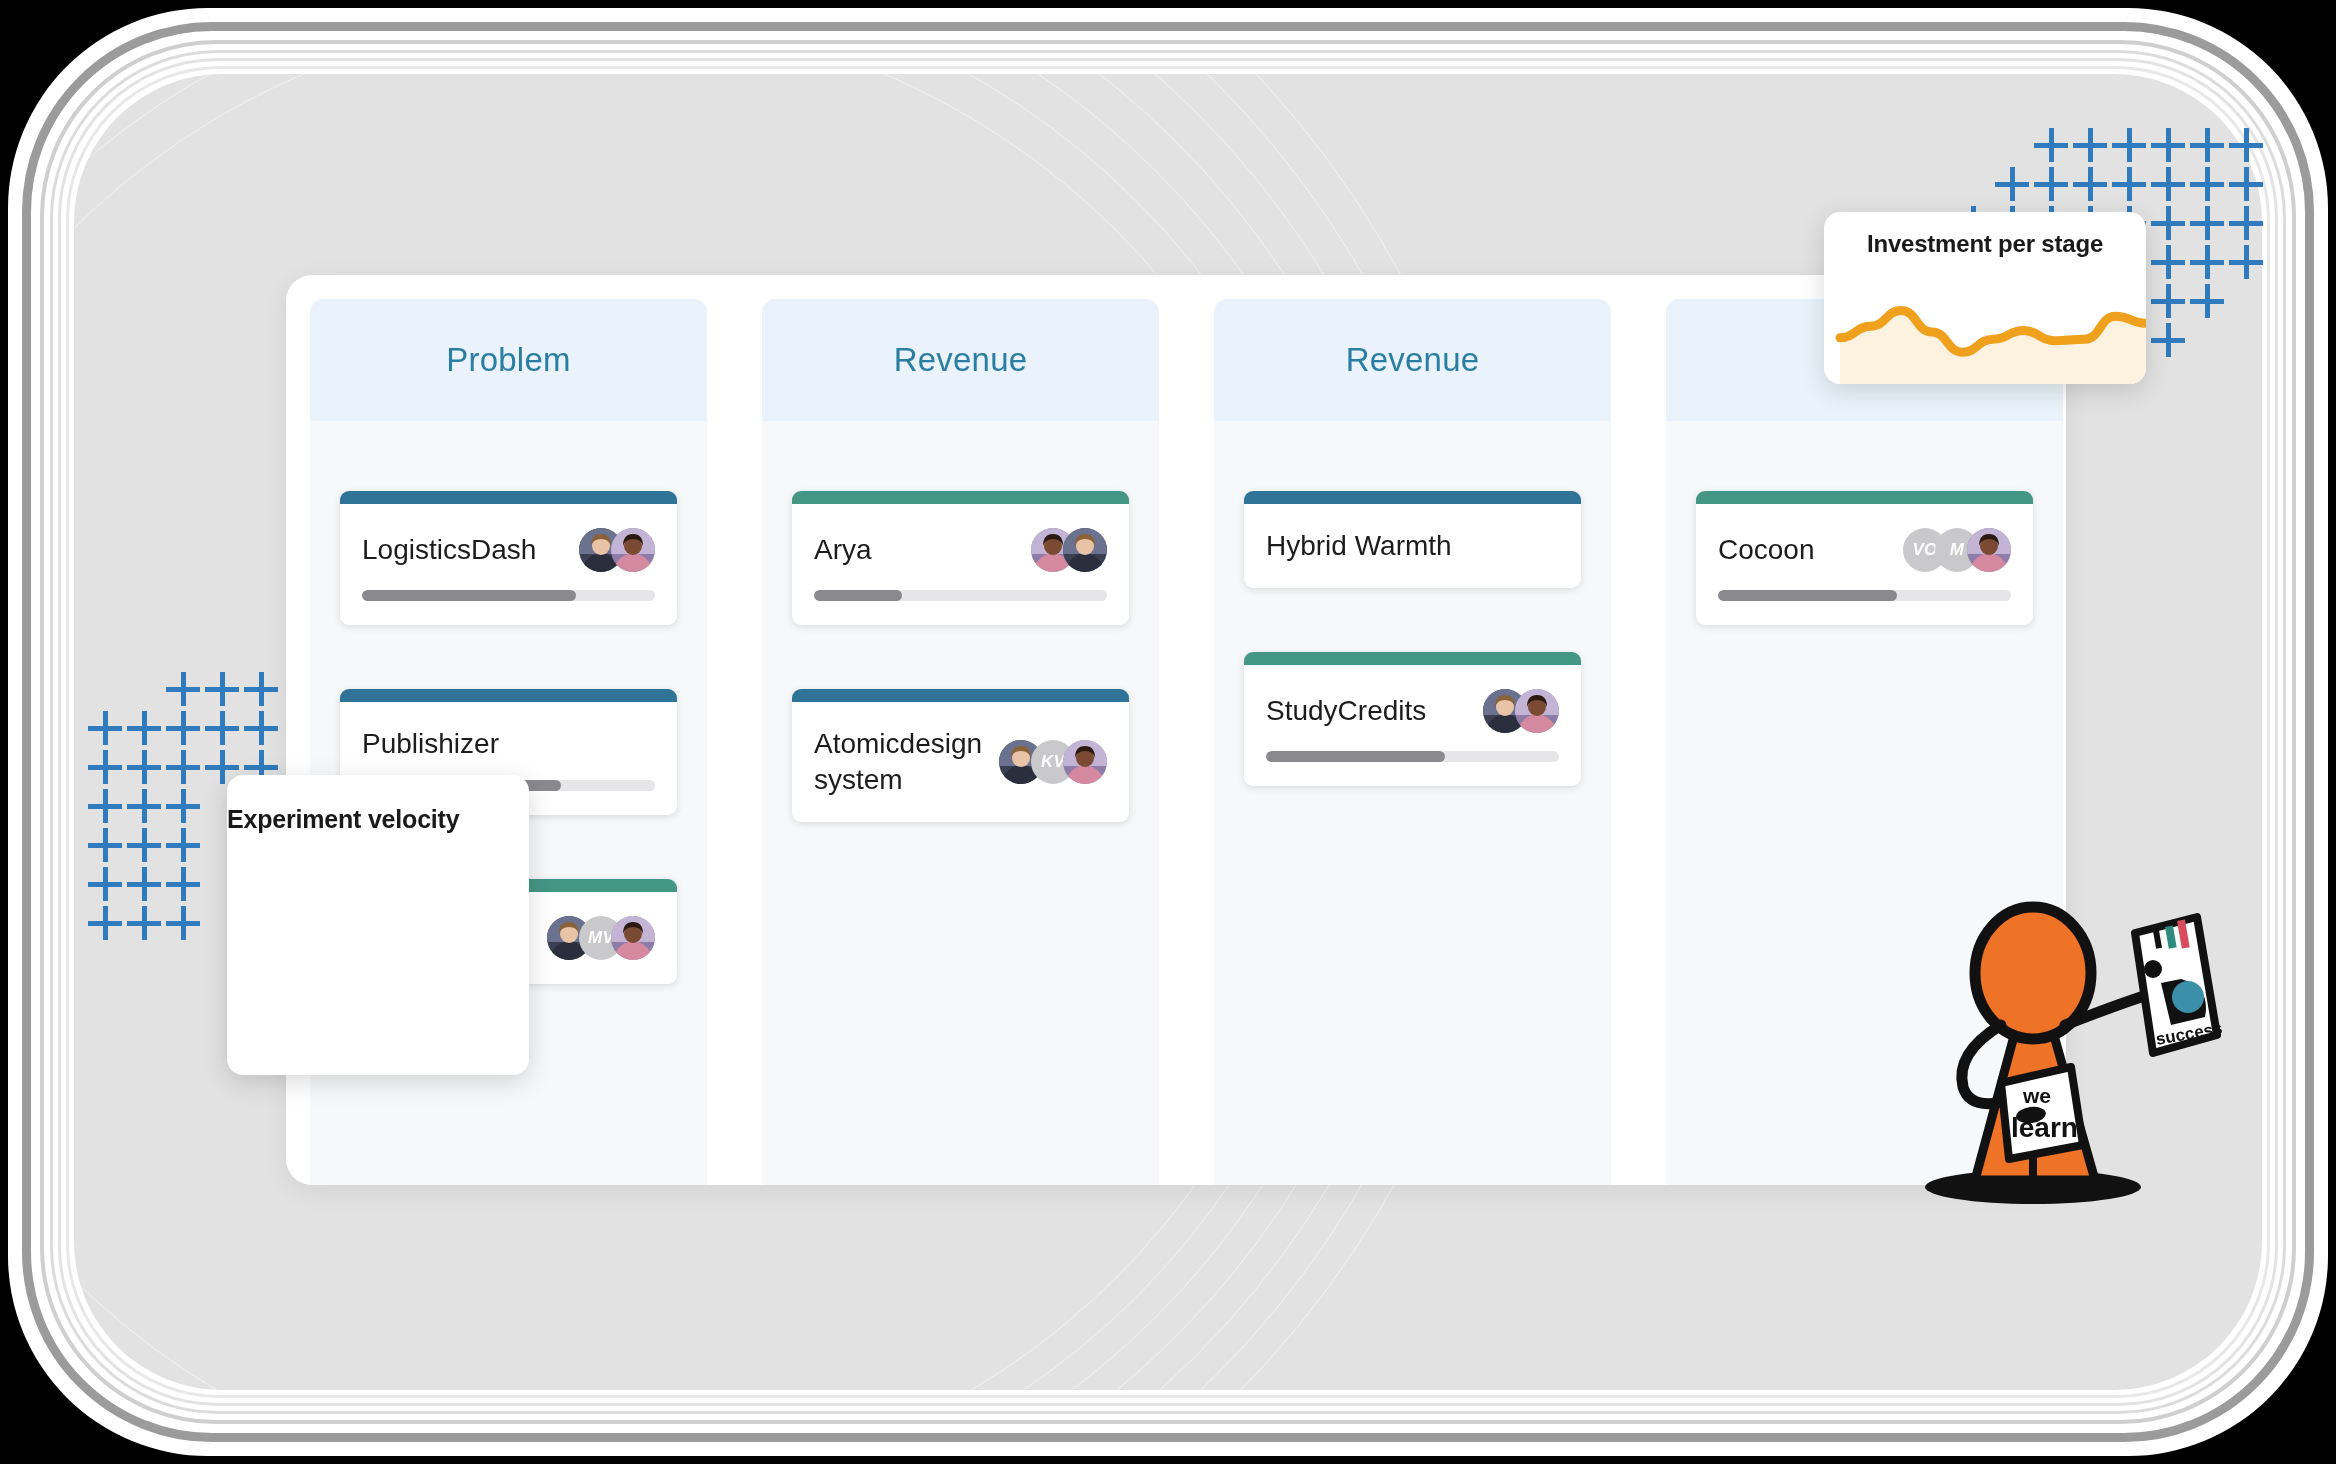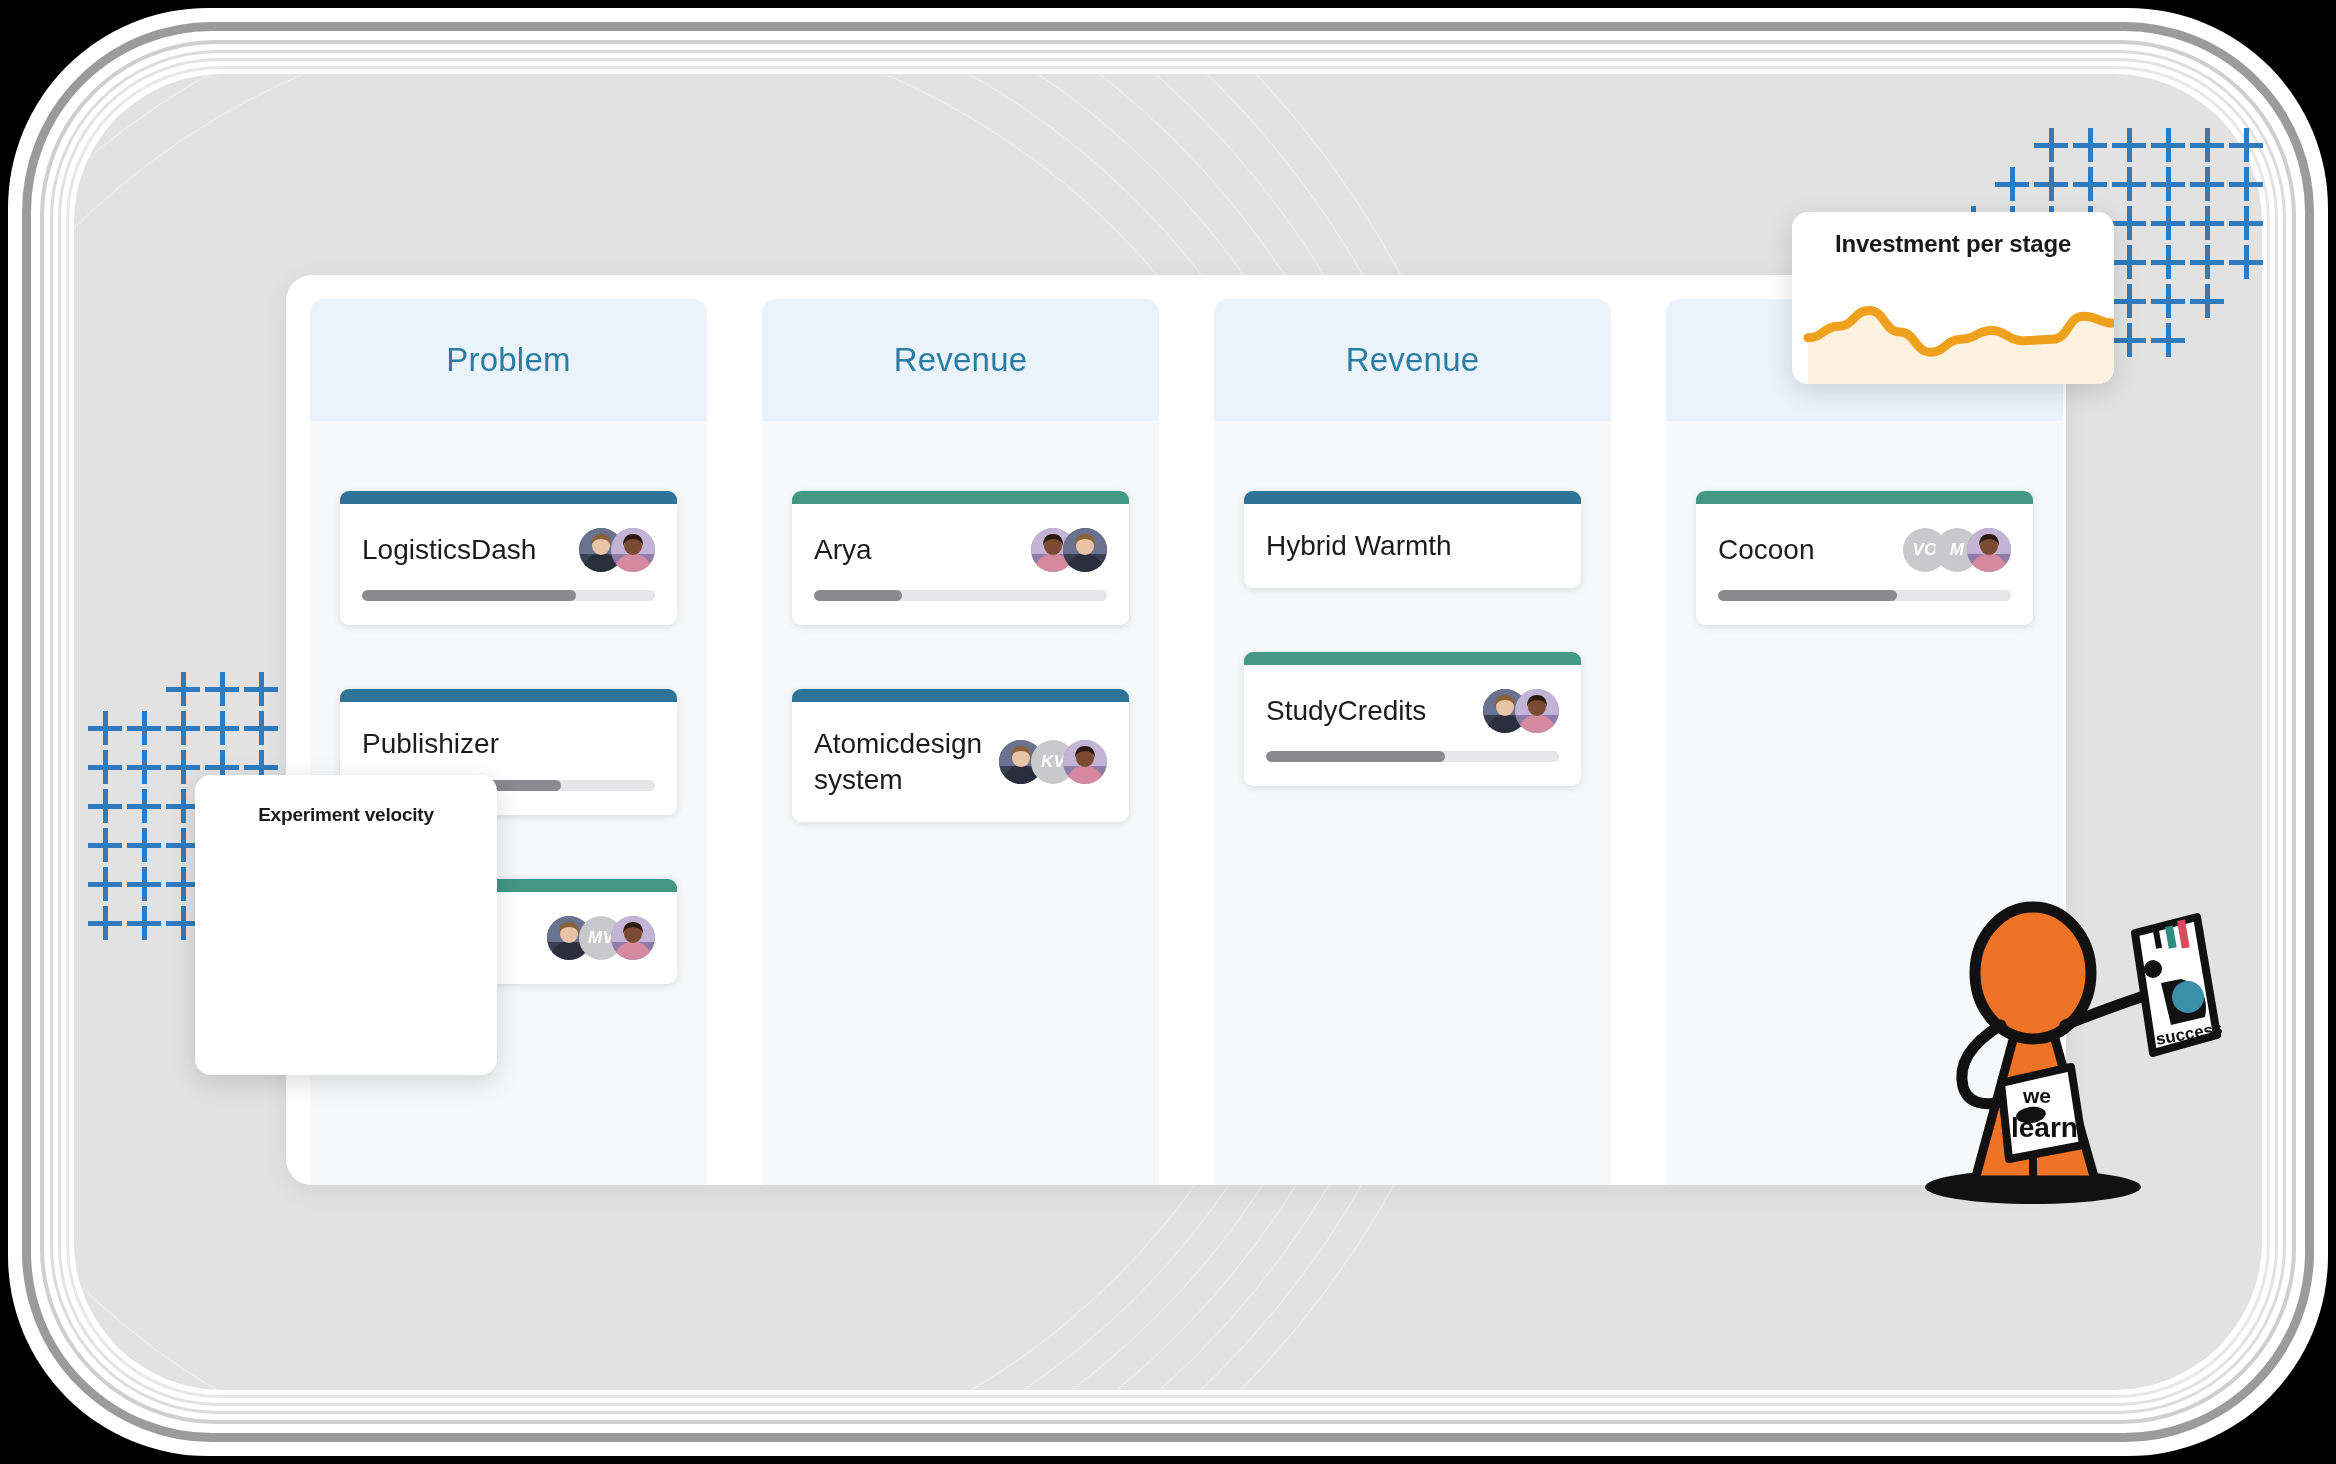--- a/index.html
+++ b/index.html
@@ -183,41 +183,42 @@
     border-radius: 6px;
   }
 
   
   .widget {
     position: absolute;
     background: #ffffff;
     border-radius: 16px;
     box-shadow: 0 7px 26px rgba(0,0,0,.15);
     overflow: hidden;
+    margin-left: 32px;
   }
   #widget-investment {
     left: 1792px; top: 212px;
     width: 322px; height: 172px;
   }
   #widget-investment .w-title {
     font-size: 24px; font-weight: 700; color: #1a1a1a;
     text-align: center; padding: 18px 0 0 0;
     letter-spacing: -.2px;
   }
   #widget-investment .spark {
     position: absolute; left: 0; right: 0; bottom: 0; height: 98px;
   }
   #widget-velocity {
     left: 195px; top: 775px;
     width: 302px; height: 300px;
     padding-top: 28px;
   }
   #widget-velocity .w-title {
-    font-size: 19px; font-weight: 700; color: #1a1a1a;
-    text-align: center; line-height: 1.3;
+    font-size: 25px; font-weight: 700; color: #1a1a1a;
+    line-height: 1.3;
     letter-spacing: -.2px;
   }
   #widget-velocity .donut-wrap {
     display: flex; align-items: center; justify-content: center;
     margin-top: 16px;
   }
   .donut-label {
     font-size: 27px; fill: #1f8a7c; font-family: "Liberation Sans", sans-serif;
   }
 

